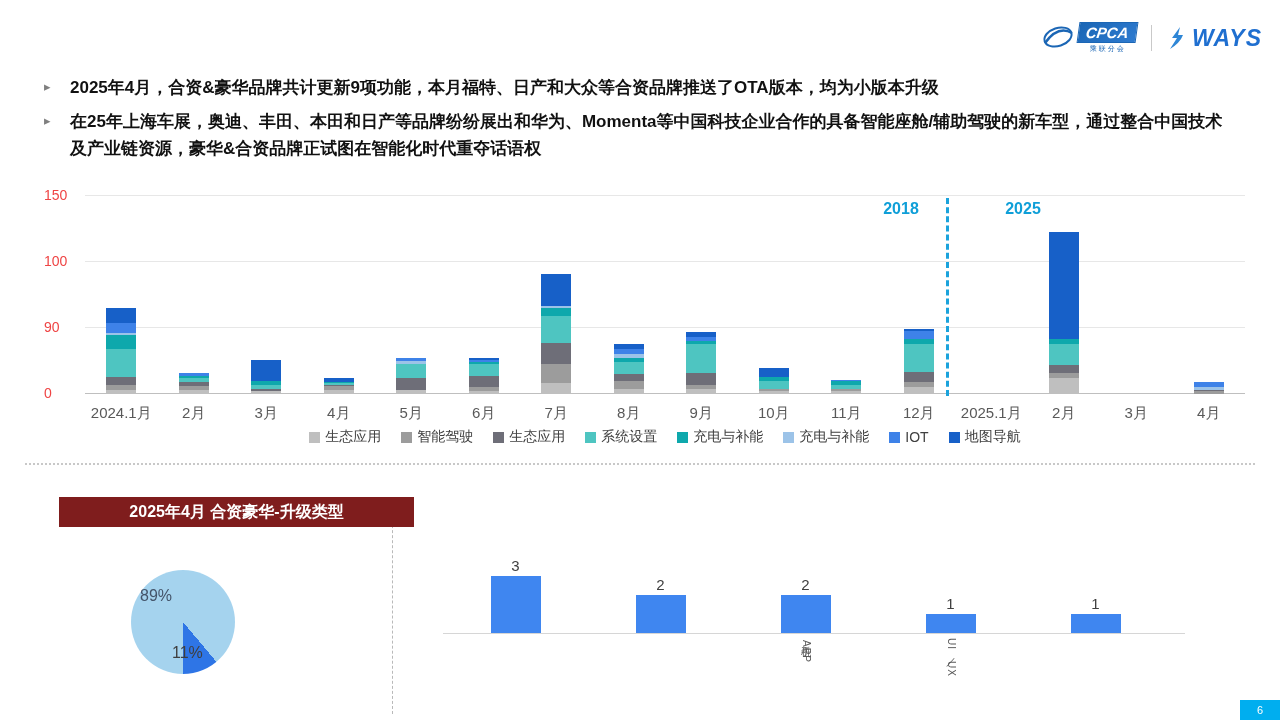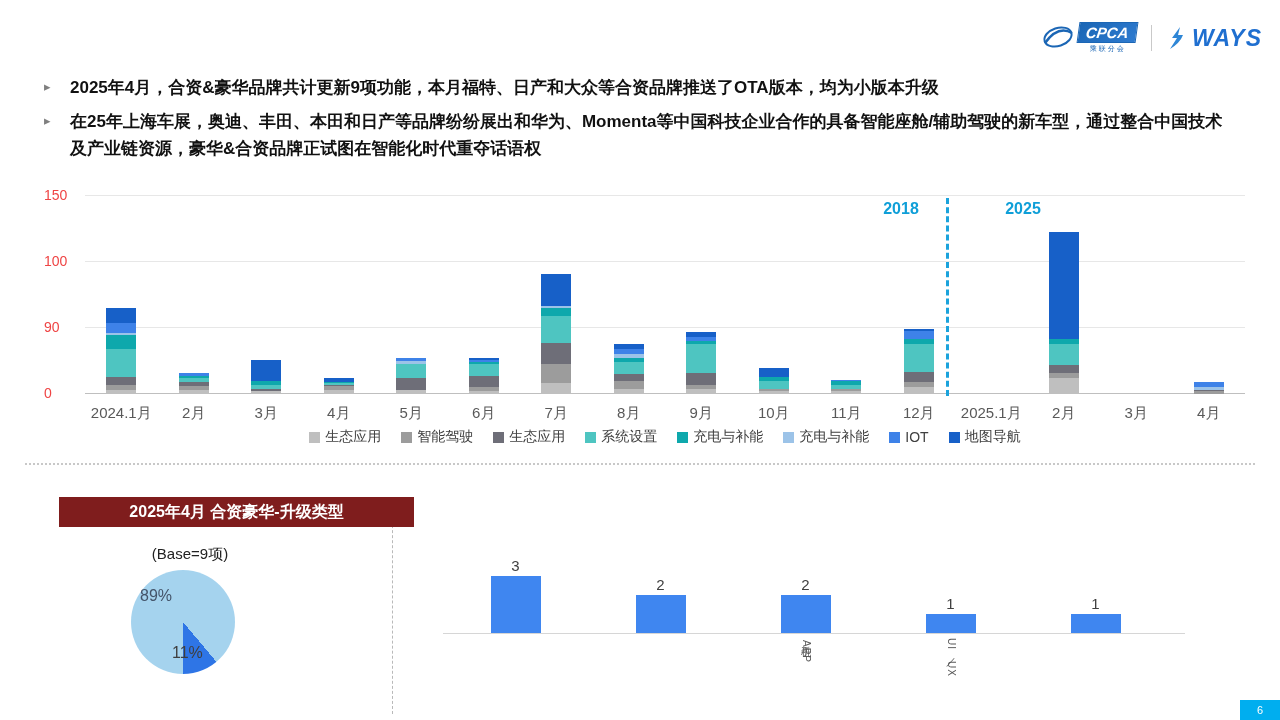--- a/index.html
+++ b/index.html
@@ -335,21 +335,20 @@
       <div class="legend-item">
         <span class="legend-swatch" style="background: rgb(23, 96, 200);"></span>
         <span>地图导航</span>
       </div>
     </div>
 
   <div class="h-dotted"></div>
   <div class="v-dashed"></div>
 
   <div class="pie-title-bar">2025年4月 合资豪华-升级类型</div>
-  <div class="pie-subtitle">(Base=9项)</div>
   <div class="pie" id="pie" style="background: conic-gradient(rgb(165, 211, 238) 0deg, rgb(165, 211, 238) 140deg, rgb(46, 117, 230) 140deg, rgb(46, 117, 230) 180deg, rgb(165, 211, 238) 180deg, rgb(165, 211, 238) 360deg);"></div>
   <div class="pie-label-big">89%</div>
   <div class="pie-label-small">11%</div>
 
   <div class="top20-bars" id="top20-bars">
       <div class="t-slot">
         <div class="t-val">3</div>
         <div class="t-bar" style="height: 57px; background: rgb(63, 134, 240);"></div>
       </div>
       <div class="t-slot">

